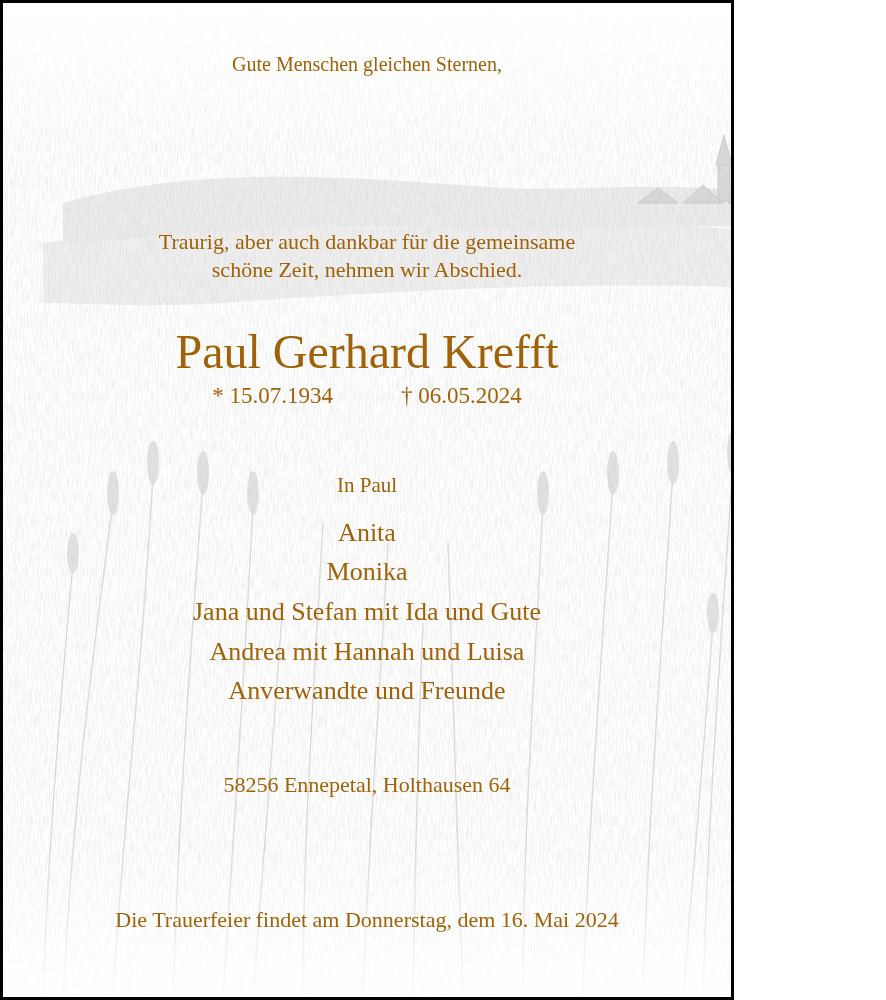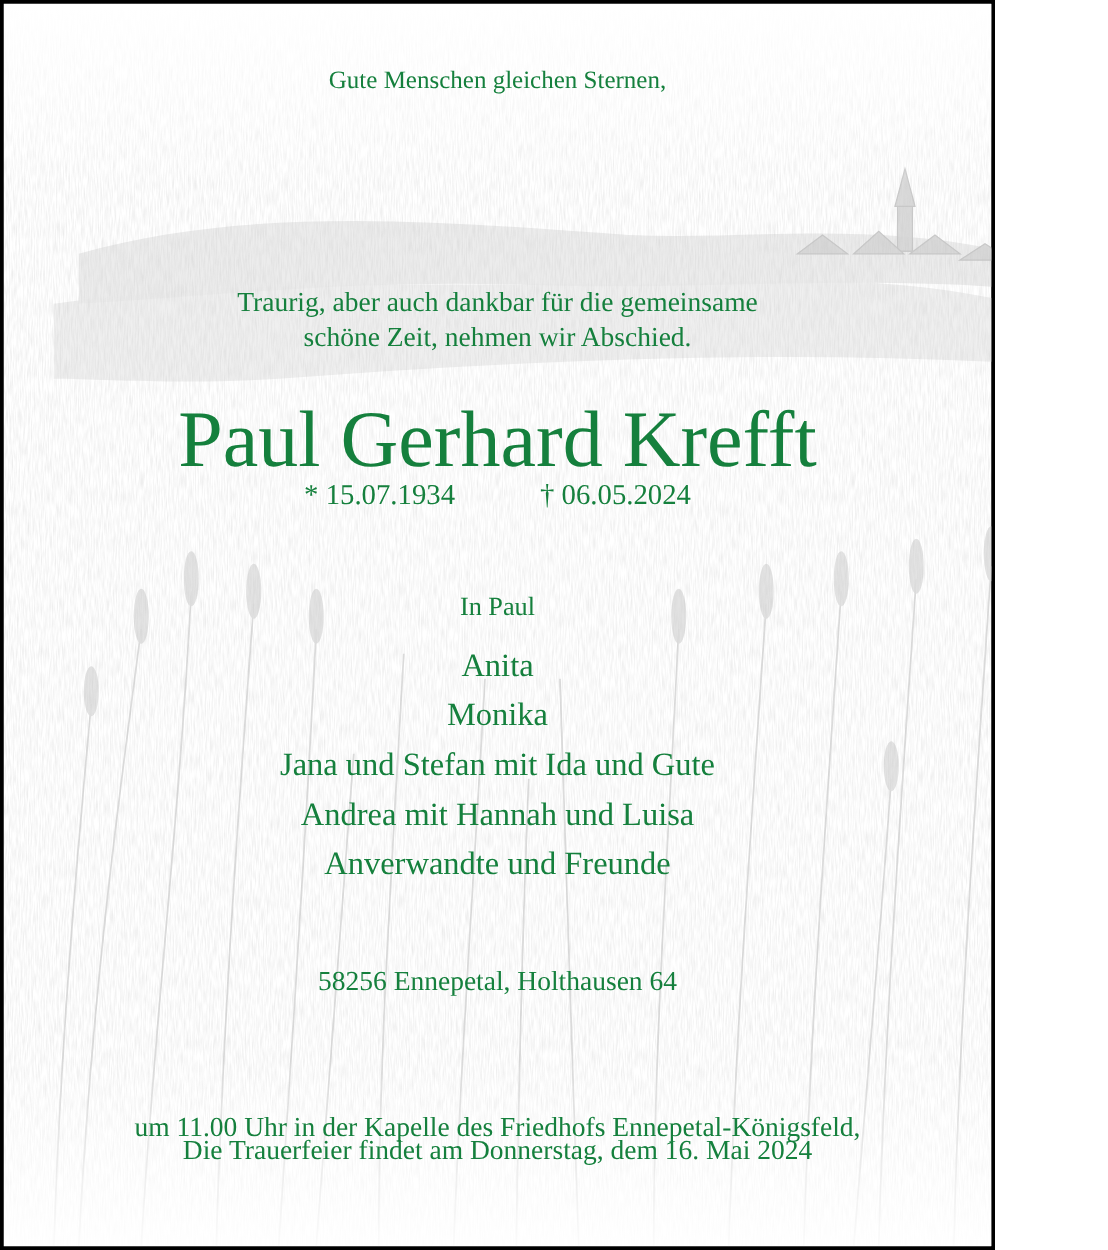--- a/index.html
+++ b/index.html
@@ -1,27 +1,27 @@
 <!DOCTYPE html>
 <html><head>
 <meta charset="utf-8">
 <style>
   html, body { margin:0; padding:0; background:#fff; }
   body { width:886px; height:1000px; overflow:hidden; }
   .frame {
-    position:relative; box-sizing:border-box; width:796px; height:1000px;
+    position:relative; box-sizing:border-box; width:734px; height:1000px;
     border:3px solid #000; background:#fff; overflow:hidden;
-    font-family:"Liberation Serif", "DejaVu Serif", serif; color:#15803d;
+    font-family:"Liberation Serif", "DejaVu Serif", serif; color:#a16207;
   }
   .bg { position:absolute; inset:0; z-index:0; }
   .content { position:absolute; inset:0; z-index:1; text-align:center; }
   .line { position:absolute; left:0; right:0; text-align:center; white-space:nowrap; }
   .motto { font-size:20px; line-height:24px; }
   .intro { font-size:22px; line-height:26px; }
-  .name { font-size:64px; line-height:54px; }
+  .name { font-size:48px; line-height:54px; }
   .dates { font-size:23px; line-height:28px; }
   .dates span { display:inline-block; }
   .inlove { font-size:21px; line-height:26px; }
   .mourner { font-size:26px; line-height:38px; }
   .addr { font-size:22px; line-height:26px; }
   .ceremony { font-size:22px; line-height:25px; }
 </style>
 </head>
 <body>
 
@@ -107,15 +107,14 @@
 
     <div class="line mourner" style="top:511px">Anita</div>
     <div class="line mourner" style="top:550px">Monika</div>
     <div class="line mourner" style="top:590px">Jana und Stefan mit Ida und Gute</div>
     <div class="line mourner" style="top:630px">Andrea mit Hannah und Luisa</div>
     <div class="line mourner" style="top:669px">Anverwandte und Freunde</div>
 
     <div class="line addr" style="top:769px">58256 Ennepetal, Holthausen 64</div>
 
     <div class="line ceremony" style="top:904px">Die Trauerfeier findet am Donnerstag, dem 16. Mai 2024</div>
-    <div class="line ceremony" style="top:886px">um 11.00 Uhr in der Kapelle des Friedhofs Ennepetal-Königsfeld,</div>
   </div>
 </div>
 
 </body></html>

